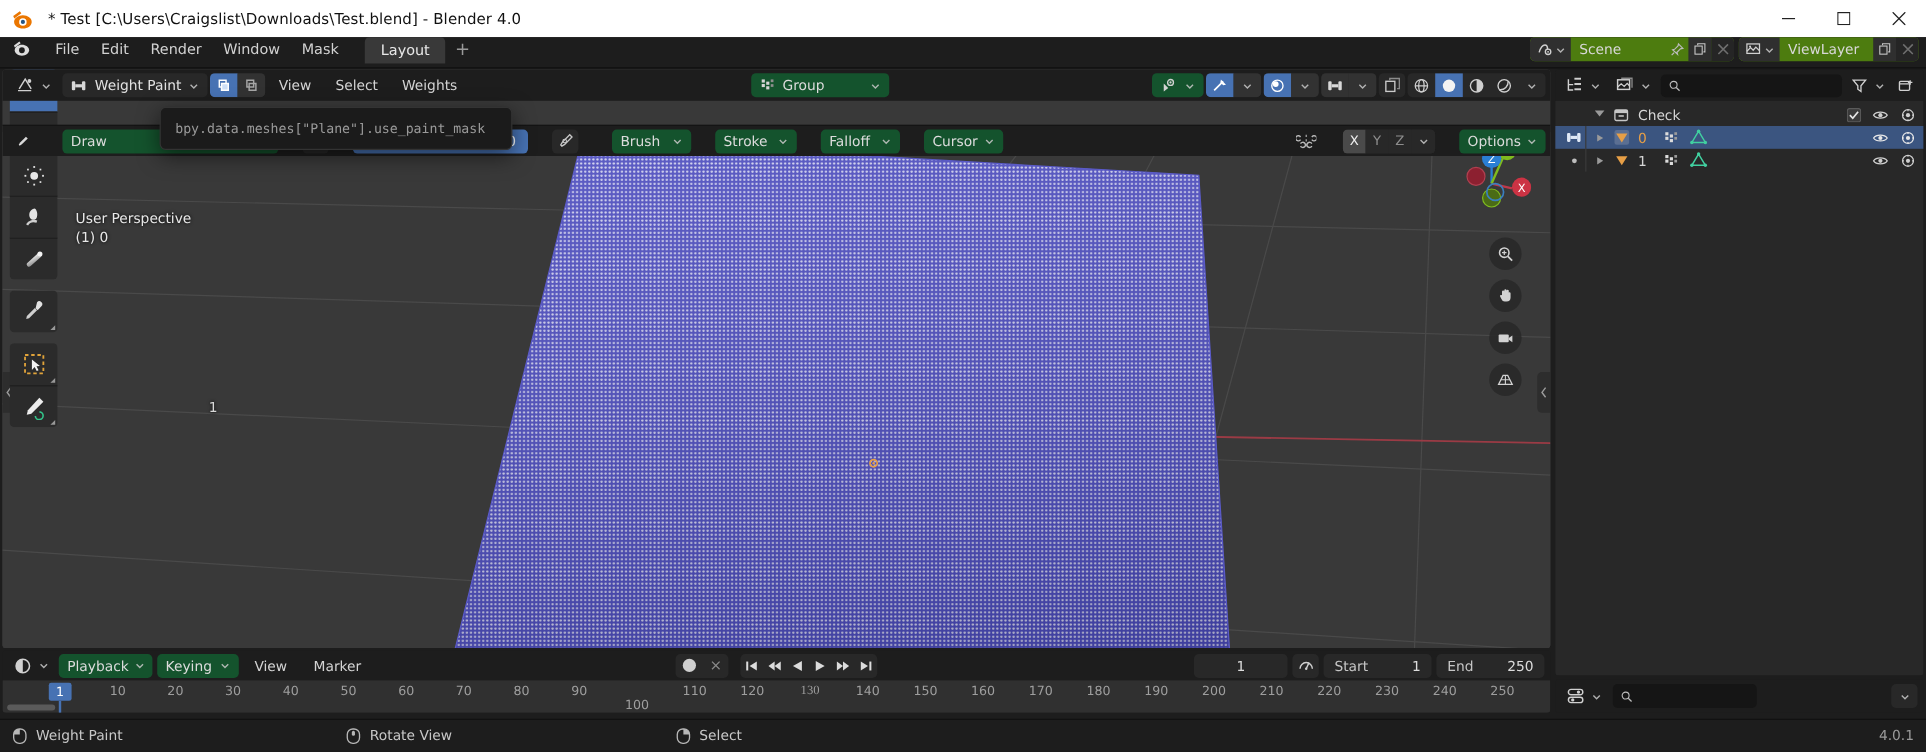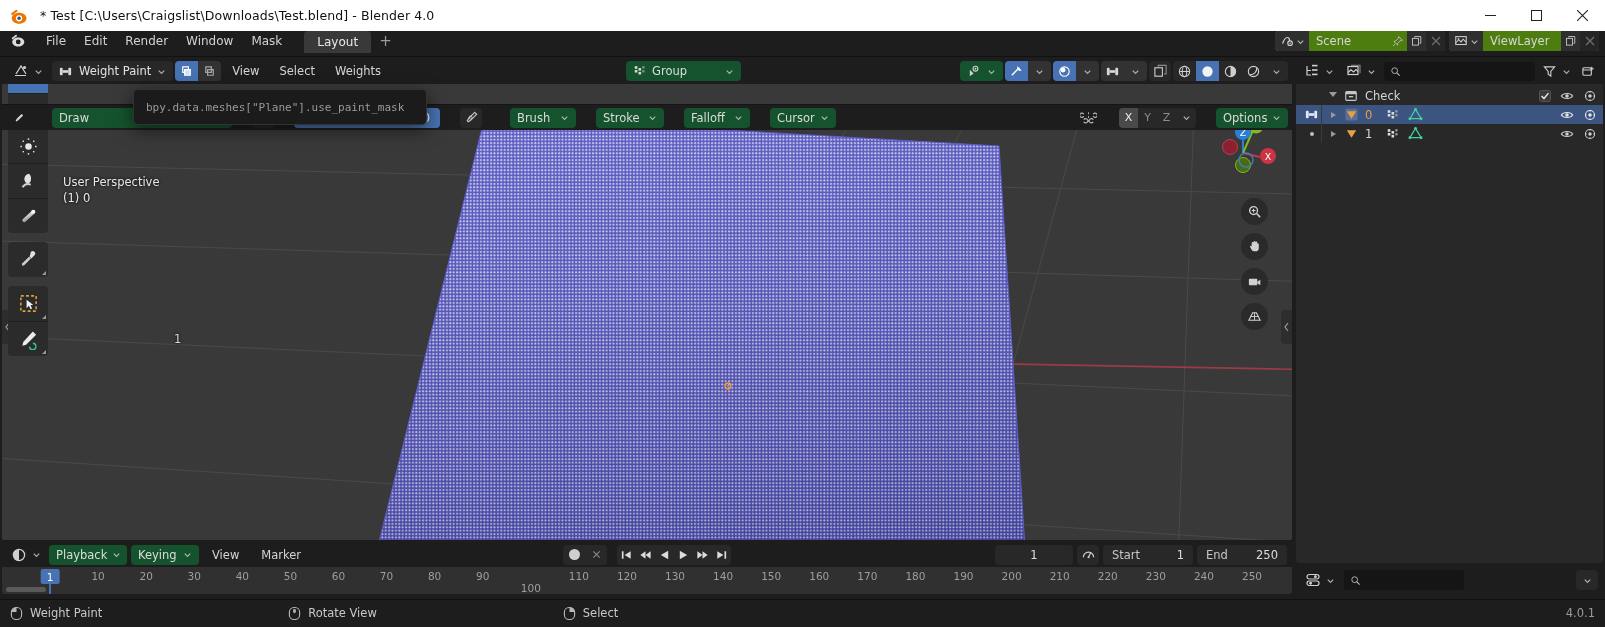--- a/index.html
+++ b/index.html
@@ -1008,21 +1008,21 @@
           <div class="tick" style="left: 192.24px;">30</div>
           <div class="tick" style="left: 240.32px;">40</div>
           <div class="tick" style="left: 288.4px;">50</div>
           <div class="tick" style="left: 336.48px;">60</div>
           <div class="tick" style="left: 384.56px;">70</div>
           <div class="tick" style="left: 432.64px;">80</div>
           <div class="tick" style="left: 480.72px;">90</div>
           <div class="tick" style="left: 528.8px; margin-top: 12px;">100</div>
           <div class="tick" style="left: 576.88px;">110</div>
           <div class="tick" style="left: 624.96px;">120</div>
-          <div class="tick" style="left: 673.04px;">130</div>
+          <div class="tick" style="left: 673.04px; font-family: Liberation Serif, serif;">130</div>
           <div class="tick" style="left: 721.12px;">140</div>
           <div class="tick" style="left: 769.2px;">150</div>
           <div class="tick" style="left: 817.28px;">160</div>
           <div class="tick" style="left: 865.36px;">170</div>
           <div class="tick" style="left: 913.44px;">180</div>
           <div class="tick" style="left: 961.52px;">190</div>
           <div class="tick" style="left: 1009.6px;">200</div>
           <div class="tick" style="left: 1057.68px;">210</div>
           <div class="tick" style="left: 1105.76px;">220</div>
           <div class="tick" style="left: 1153.84px;">230</div>

